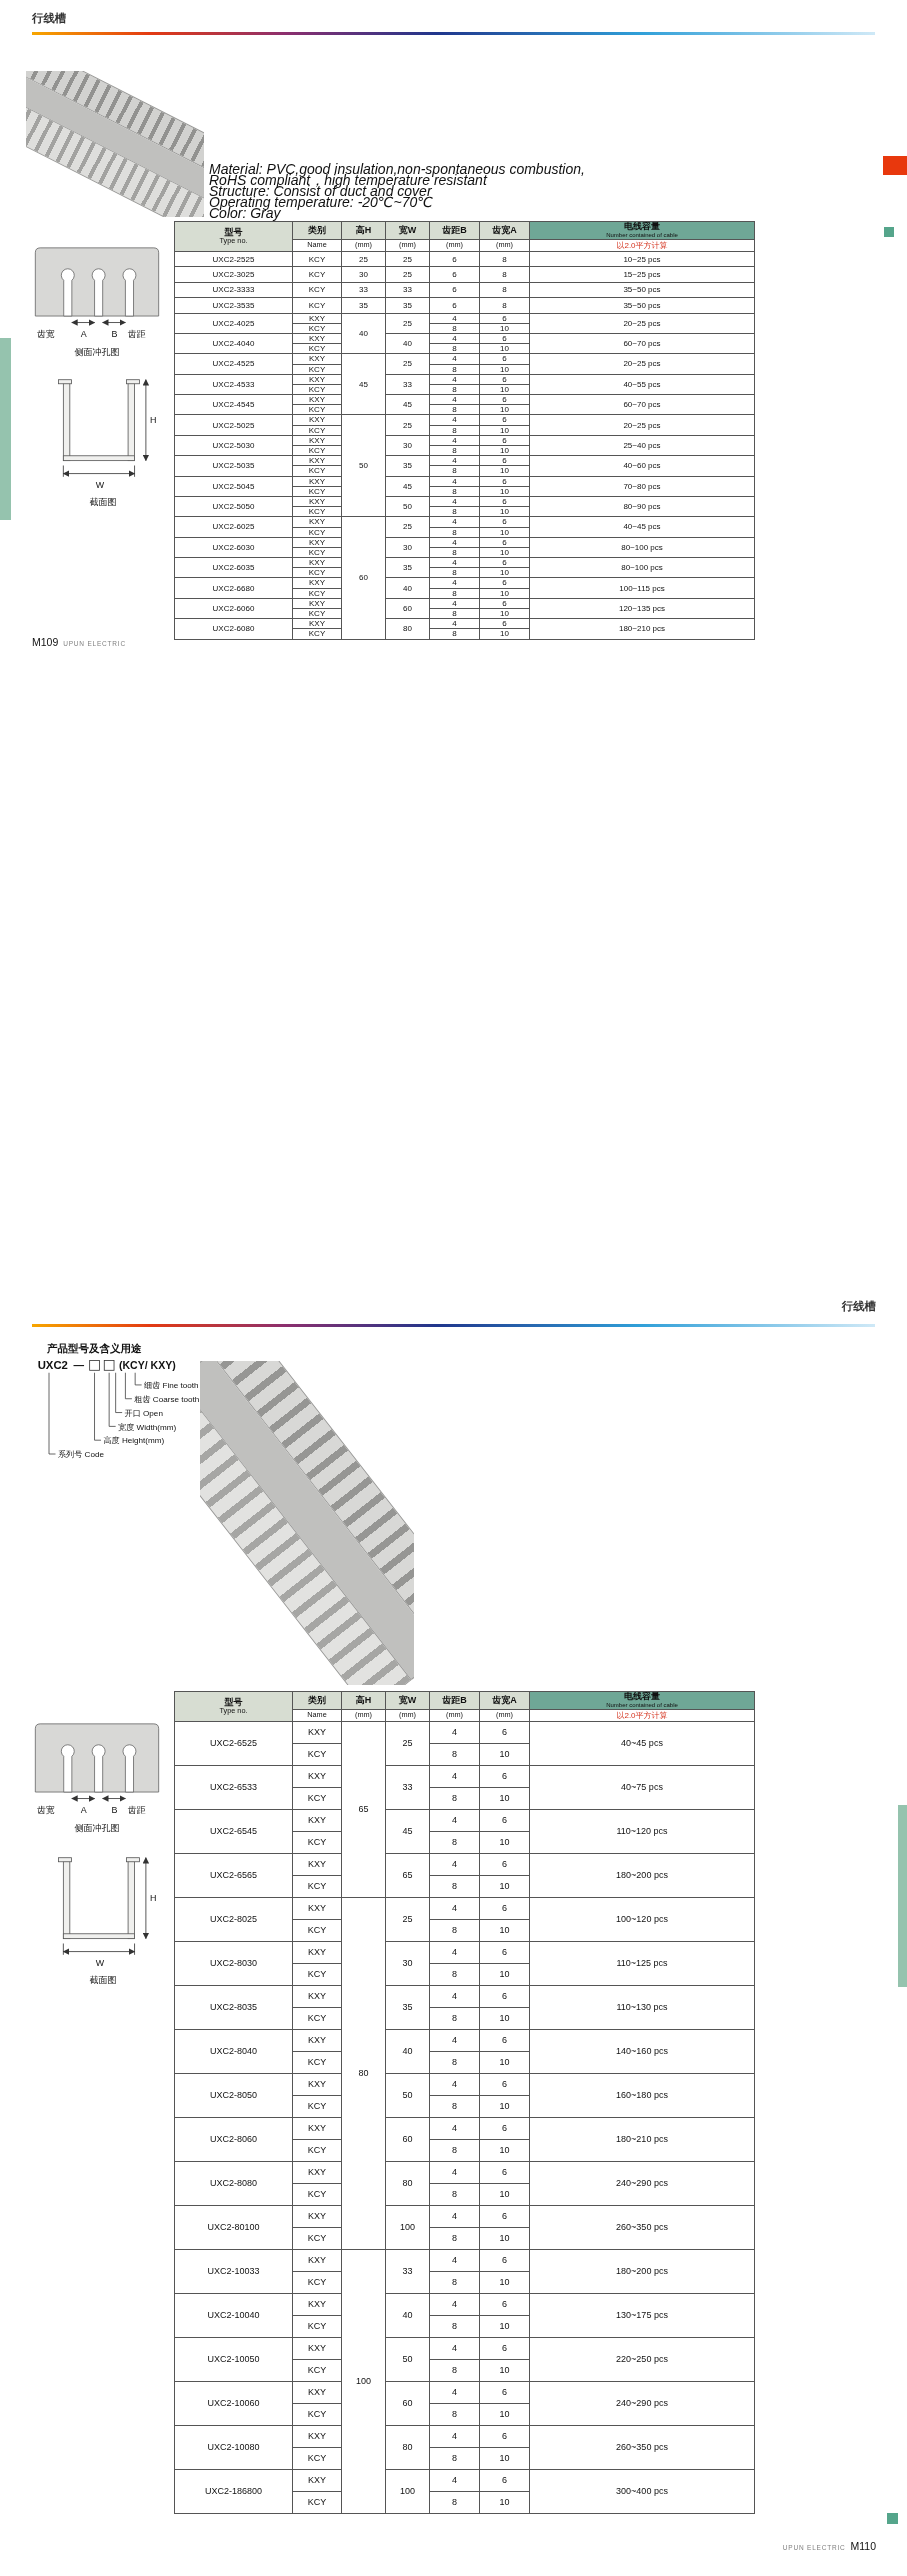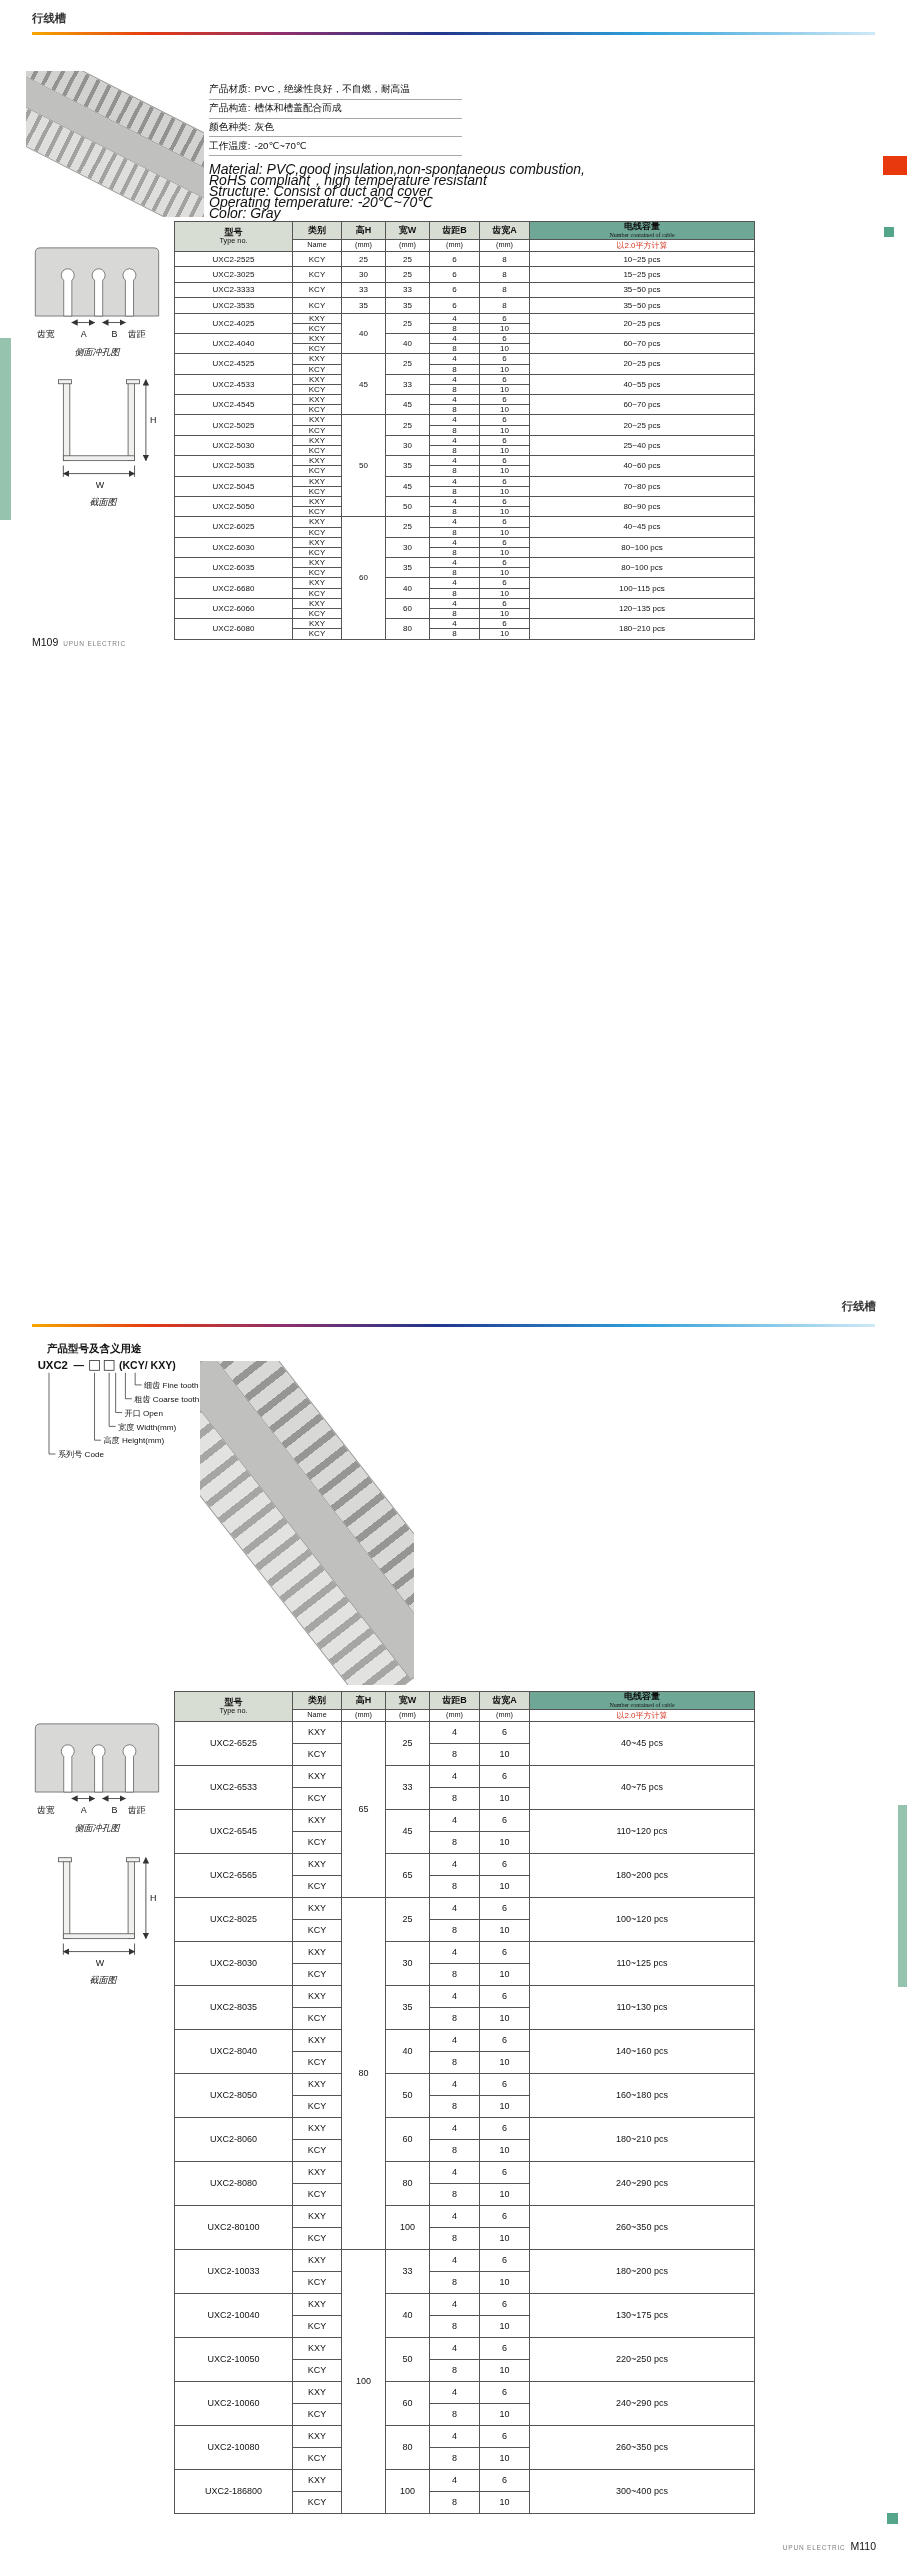--- a/index.html
+++ b/index.html
@@ -43,21 +43,21 @@
   
   .red-tab{position:absolute;right:0;top:156px;width:25px;height:18.7px;background:#e8380d;}
   .side-tab{position:absolute;background:#95c3ae;width:10.5px;height:182px;}
   #tab1{left:0;top:338px;}
   #tab2{right:0;top:517px;}
   .green-sq1{position:absolute;left:884px;top:227px;width:9.7px;height:9.7px;background:#55a58b;}
   .green-sq2{position:absolute;right:9.7px;top:1225px;width:11.4px;height:11.4px;background:#55a58b;}
 
   
   .diag{position:absolute;}
-  .diag-caption{position:absolute;text-align:center;font-size:9px;color:#111;font-style:italic;}
+  .diag-caption{position:absolute;text-align:center;font-size:9px;color:#111;}
   #page1 .diag-side{left:32px;top:243px;}
   #page1 .cap-side{left:32px;top:346px;width:130px;}
   #page1 .diag-sec{left:42px;top:370px;}
   #page1 .cap-sec{left:42px;top:496px;width:122px;}
   #page2 .diag-side{left:32px;top:431px;}
   #page2 .cap-side{left:32px;top:534px;width:130px;}
   #page2 .diag-sec{left:42px;top:560px;}
   #page2 .cap-sec{left:42px;top:686px;width:122px;}
   svg text{font-family:"Liberation Sans","DejaVu Sans",sans-serif;fill:#111;}
 
@@ -66,21 +66,21 @@
   .meaning-svg{position:absolute;left:36px;top:70px;}
 
   
   .spec-table{position:absolute;left:174px;width:580px;border-collapse:collapse;table-layout:fixed;border:1.6px solid #333;background:#fff;}
   #page1 .spec-table{top:221px;font-size:8px;}
   #page2 .spec-table{top:403px;font-size:9px;}
   .spec-table th,.spec-table td{border:0.8px solid #555;text-align:center;vertical-align:middle;overflow:hidden;padding:0 1.6px;line-height:1.15;}
   .spec-table thead tr:first-child th{background:#d7ddd2;font-size:9px;font-weight:bold;height:18px;}
   .th-en{font-size:7.3px;font-weight:normal;}
   .spec-table tr.sub th{background:#fff;font-weight:normal;font-size:7.3px;height:12px;}
-  .th-cap{background:#6fa796 !important;font-family:Liberation Serif, serif;}
+  .th-cap{background:#6fa796 !important;}
   .cap-cn{font-size:9px;font-weight:bold;line-height:9.7px;}
   .cap-en{font-size:6px;font-weight:normal;line-height:6.5px;}
   .cap-note{color:#d5341f !important;font-size:8px !important;}
   #page1 tbody tr{height:9.7px;}
   #page1 tbody tr.tall{height:15.4px;}
   #page2 tbody tr{height:22px;}
   .c-type{text-align:left;padding-left:7.3px;}
 
   
   .footer{position:absolute;white-space:nowrap;}
@@ -107,34 +107,20 @@
   <div class="grad-line"></div>
 
   <div class="photo-box">
     <div class="duct" id="duct1">
       <div class="wall-back"></div>
       <div class="floor"></div>
       <div class="wall-front"></div>
     </div>
   </div>
 
-  <div class="specs-cn">
-    <div class="spec-row">
-      <span class="spec-label">产品材质:</span><span class="spec-value">PVC，绝缘性良好，不自燃，耐高温</span>
-    </div>
-    <div class="spec-row">
-      <span class="spec-label">产品构造:</span><span class="spec-value">槽体和槽盖配合而成</span>
-    </div>
-    <div class="spec-row">
-      <span class="spec-label">颜色种类:</span><span class="spec-value">灰色</span>
-    </div>
-    <div class="spec-row">
-      <span class="spec-label">工作温度:</span><span class="spec-value">-20℃~70℃</span>
-    </div>
-  </div>
 
   <div class="specs-en">
     <div>Material:  PVC,good insulation,non-spontaneous combustion,</div>
     <div>RoHS compliant，high temperature resistant</div>
     <div>Structure:   Consist of duct and cover</div>
     <div>Operating temperature:  -20℃~70℃</div>
     <div>Color:   Gray</div>
   </div>
 
   <div class="red-tab"></div>

